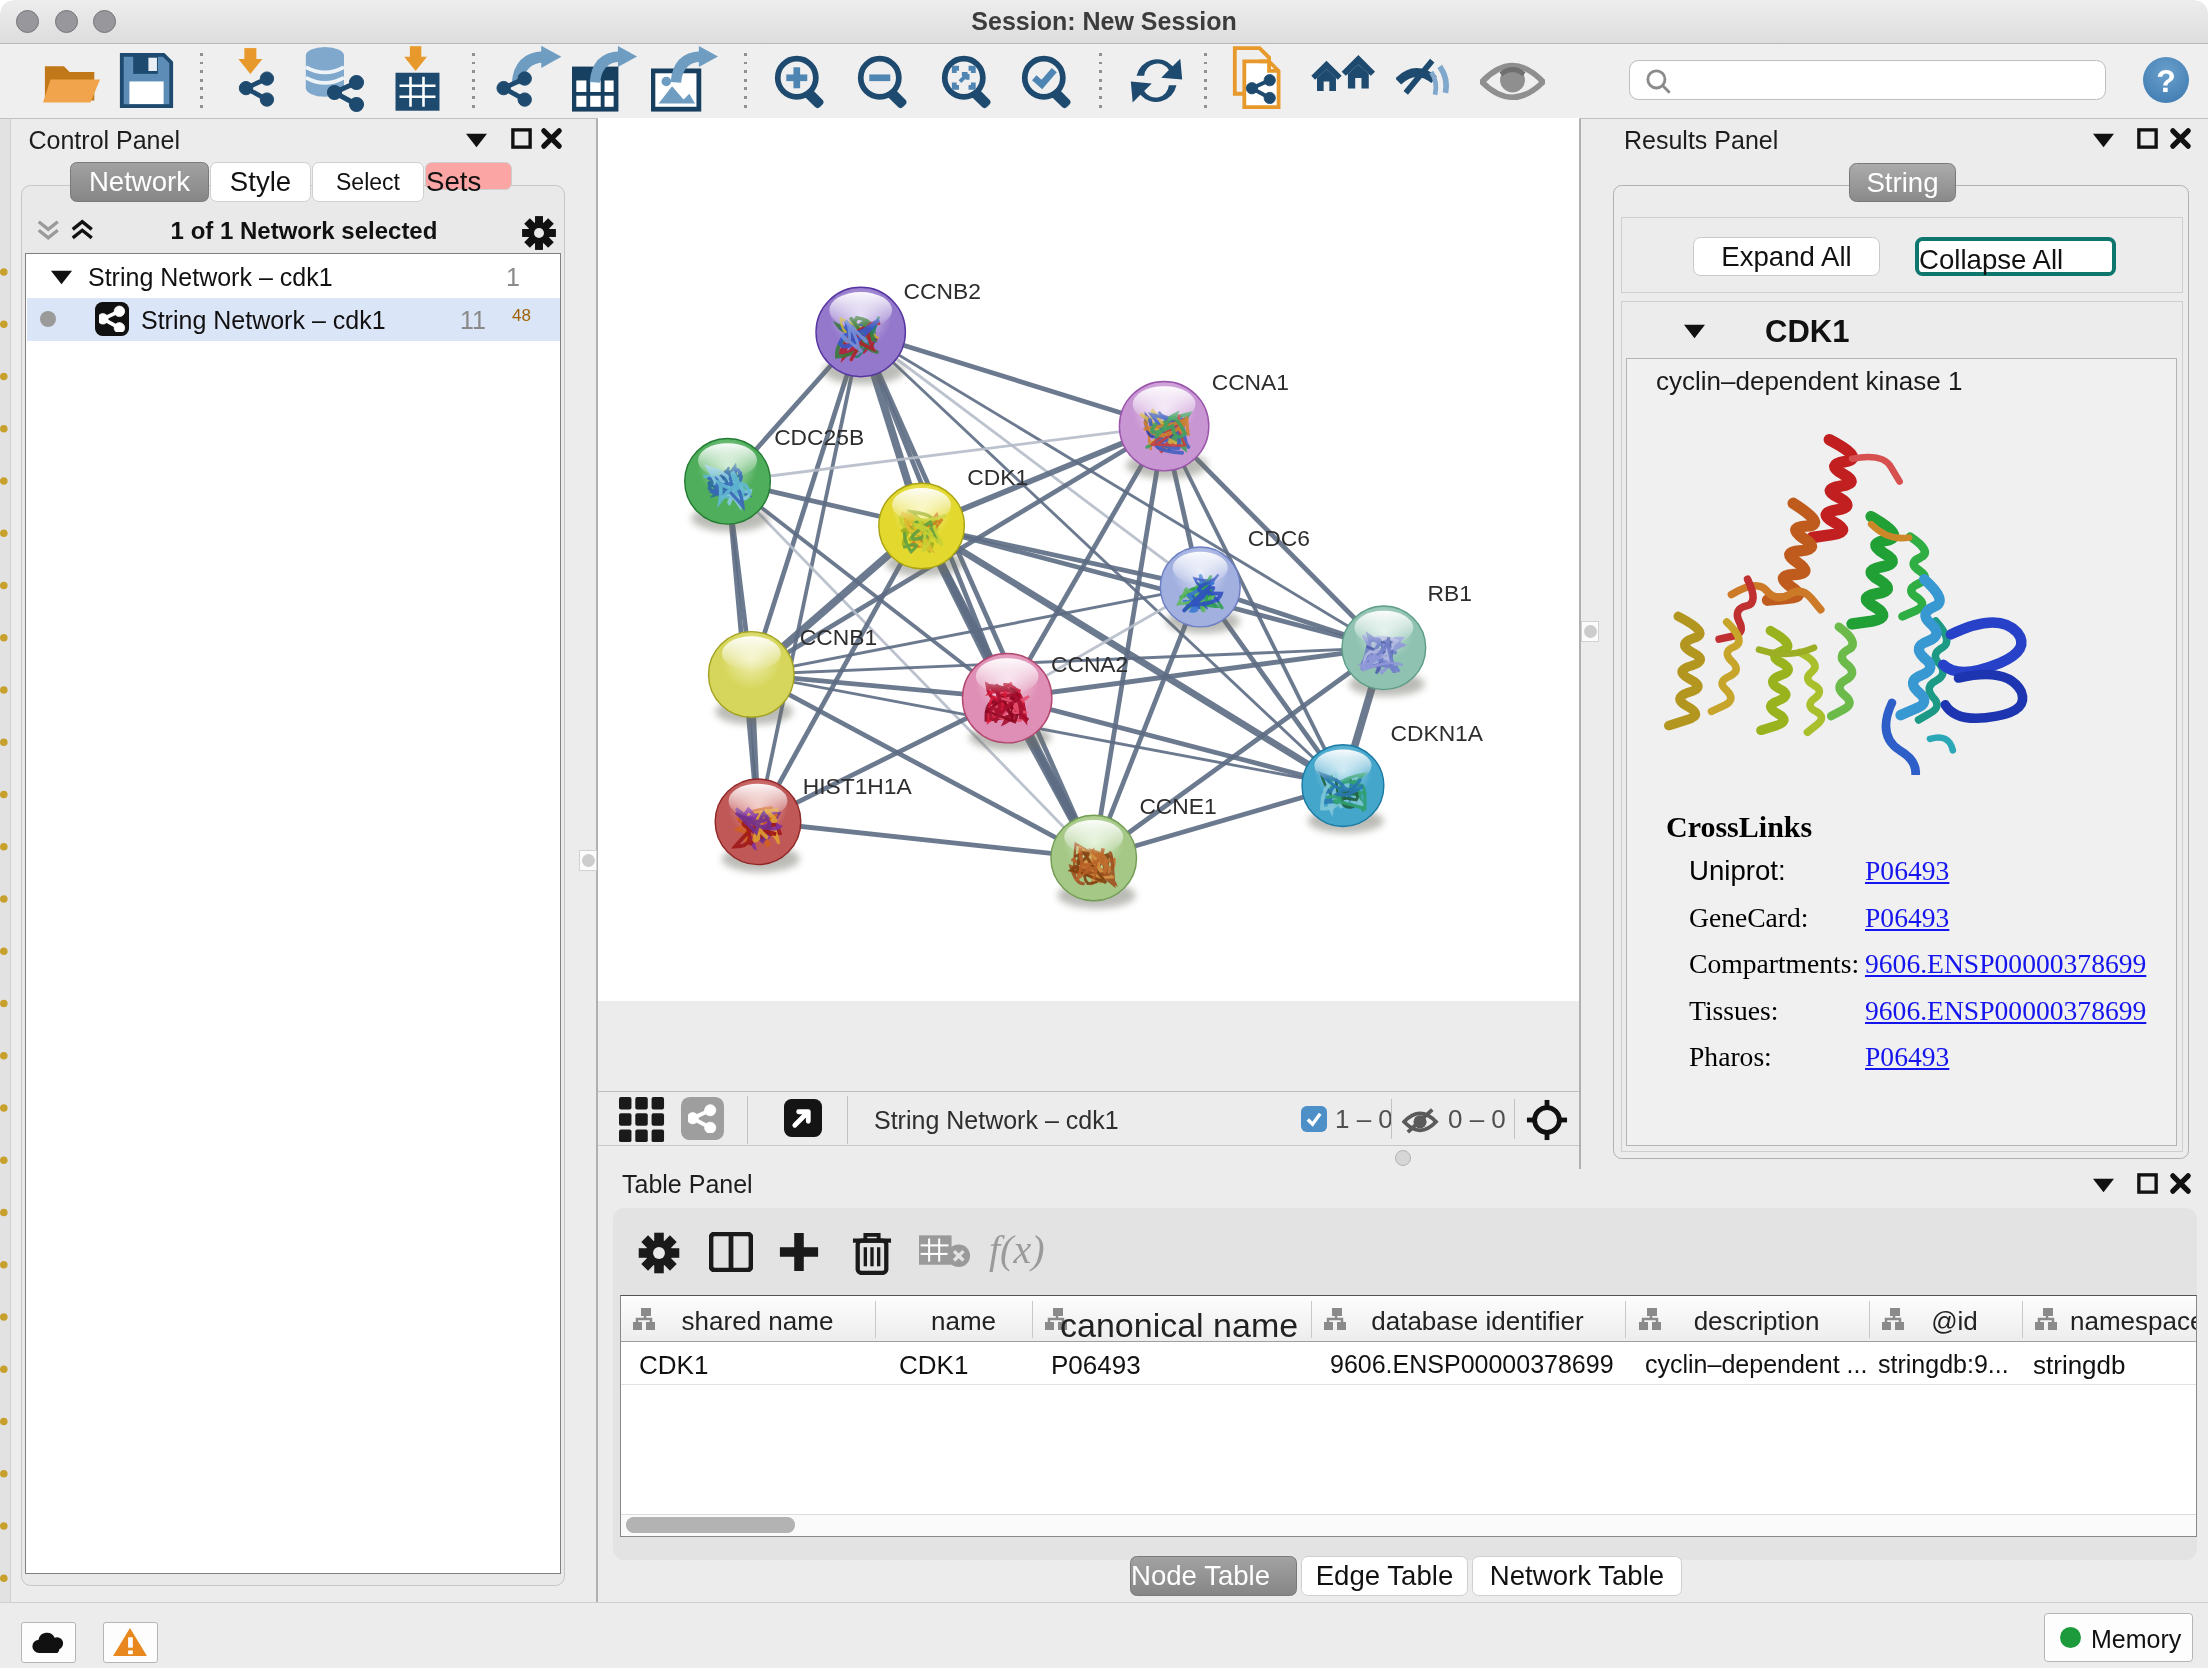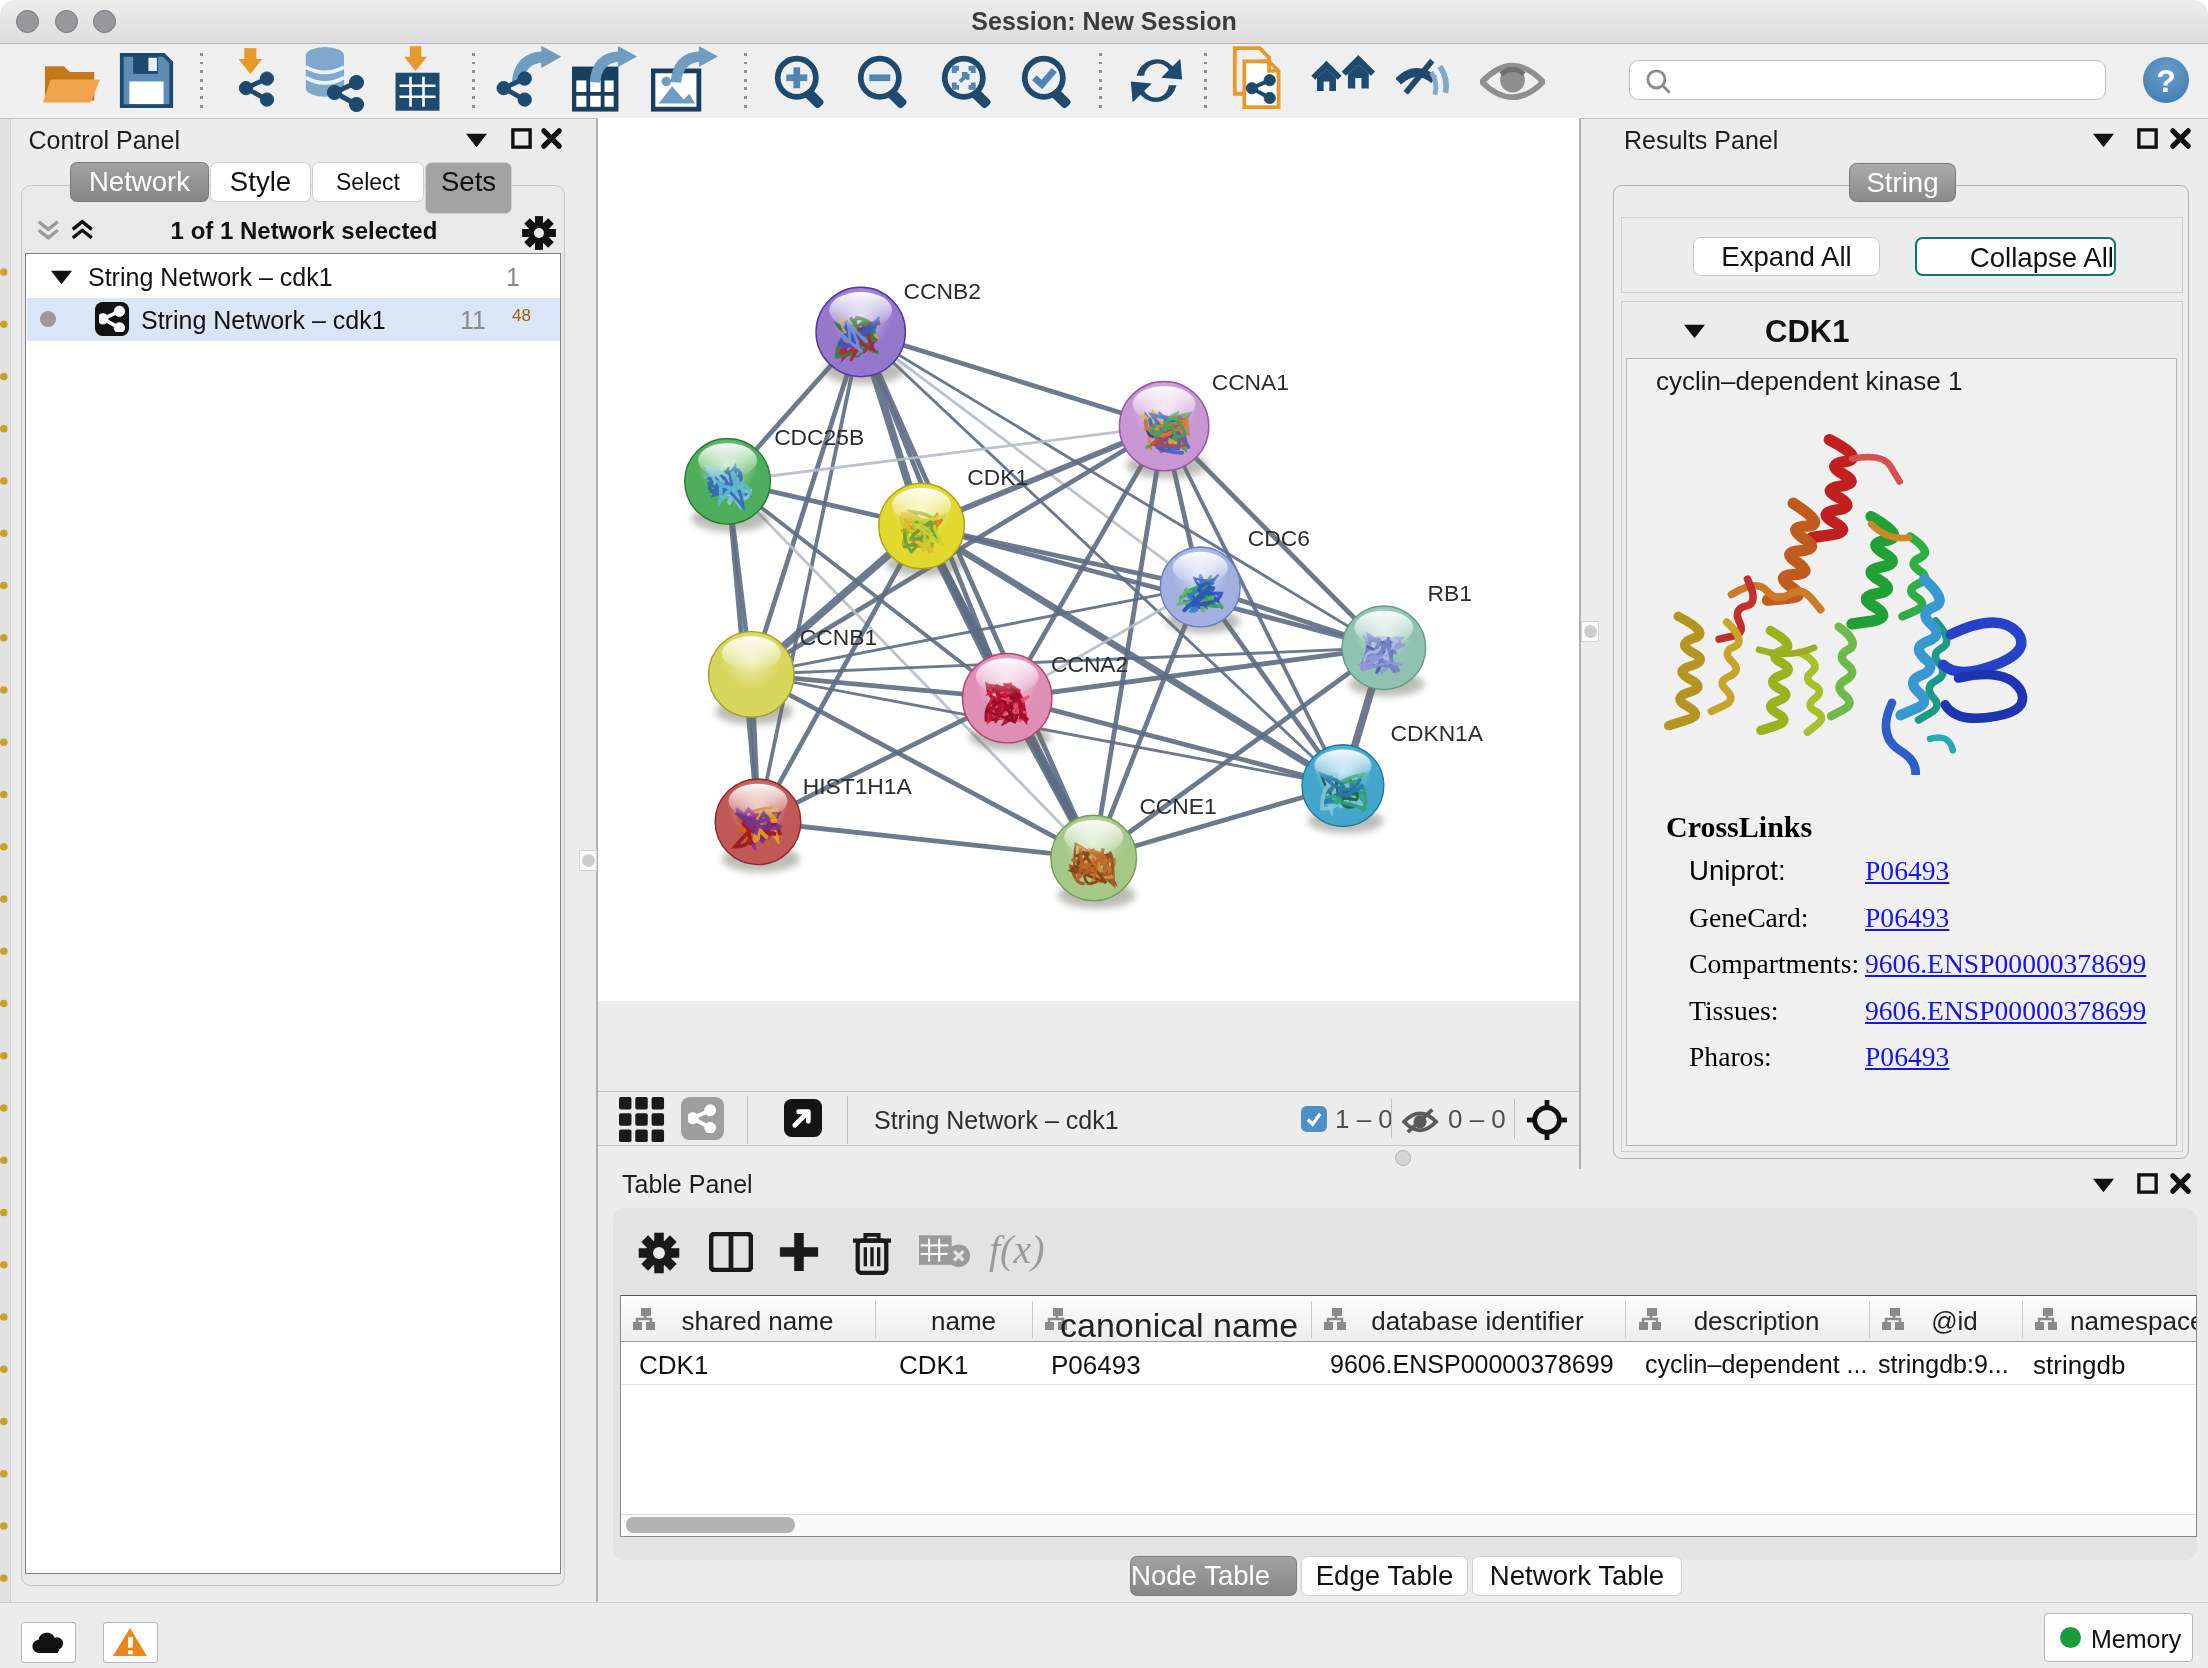--- a/index.html
+++ b/index.html
@@ -232,21 +232,21 @@
 <svg style="position:absolute;left:510px;top:127px" width="23" height="23" viewBox="0 0 24 24">
     <rect x="3" y="3" width="18" height="18" fill="none" stroke="#111" stroke-width="3.5"></rect>
   </svg>
 <svg style="position:absolute;left:540px;top:127px" width="23" height="23" viewBox="0 0 24 24">
     <path d="M4 4 L20 20 M20 4 L4 20" stroke="#111" stroke-width="5.5" stroke-linecap="round"></path>
   </svg>
 <div class="abs" style="left:21px;top:185px;width:544px;height:1401px;background:#e9e9e9;border:1px solid #c6c6c6;border-radius:9.5px;box-sizing:border-box"></div>
 <div class="abs" style="left:70px;top:162px;width:139px;height:40px;background:linear-gradient(#a2a2a2,#868686);color:#fff;border:1px solid #7a7a7a;border-radius:6.7px;box-sizing:border-box;text-align:center;line-height:38px;font-size:27.6px">Network</div>
 <div class="abs" style="left:210px;top:162px;width:101px;height:40px;background:#fff;color:#111;border:1px solid #cfcfcf;border-radius:6.7px;box-sizing:border-box;text-align:center;line-height:38px;font-size:27.6px">Style</div>
 <div class="abs" style="left:312px;top:162px;width:112px;height:40px;background:#fff;color:#111;border:1px solid #cfcfcf;border-radius:6.7px;box-sizing:border-box;text-align:center;line-height:38px;font-size:23px">Select</div>
-<div class="abs" style="left:425px;top:162px;width:87px;height:52px;background:#a3a3a3;color:#111;border:1px solid #cfcfcf;border-radius:6.7px;box-sizing:border-box;text-align:center;line-height:38px;font-size:27.6px">Sets</div>
+<div class="abs" style="left:425px;top:162px;width:87px;height:28px;background:#fca5a5;color:#111;border:1px solid #cfcfcf;border-radius:6.7px;box-sizing:border-box;line-height:38px;font-size:27.6px">Sets</div>
 <svg style="position:absolute;left:34px;top:217px" width="28.5" height="28.5" viewBox="0 0 30 30">
     <g stroke="#9a9a9a" stroke-width="3.5" fill="none">
       <path d="M5 5 L15 13 L25 5"></path>
       <path d="M5 14 L15 22 L25 14"></path>
     </g>
   </svg>
 <svg style="position:absolute;left:68px;top:217px" width="28.5" height="28.5" viewBox="0 0 30 30">
     <g stroke="#111" stroke-width="3.5" fill="none">
       <path d="M5 22 L15 14 L25 22"></path>
       <path d="M5 13 L15 5 L25 13"></path>
@@ -678,21 +678,21 @@
 <svg style="position:absolute;left:2136px;top:127px" width="23" height="23" viewBox="0 0 24 24">
     <rect x="3" y="3" width="18" height="18" fill="none" stroke="#111" stroke-width="3.5"></rect>
   </svg>
 <svg style="position:absolute;left:2169px;top:127px" width="23" height="23" viewBox="0 0 24 24">
     <path d="M4 4 L20 20 M20 4 L4 20" stroke="#111" stroke-width="5.5" stroke-linecap="round"></path>
   </svg>
 <div class="abs" style="left:1613px;top:185px;width:576px;height:974px;background:#ececec;border:1px solid #b0b0b0;border-radius:8.6px;box-sizing:border-box"></div>
 <div class="abs" style="left:1849px;top:163px;width:107px;height:39px;background:linear-gradient(#ababab,#8a8a8a);border:1px solid #787878;border-radius:7.6px;box-sizing:border-box;text-align:center;line-height:37px;font-size:27.6px;color:#fff">String</div>
 <div class="abs" style="left:1621px;top:217px;width:562px;height:76px;background:#ececec;border:1.9px groove #cfcfcf;box-sizing:border-box"></div>
 <div class="abs" style="left:1693px;top:237px;width:187px;height:39px;background:#fff;border:1px solid #c9c9c9;border-radius:7.6px;box-sizing:border-box;text-align:center;line-height:37px;font-size:27.6px;color:#111">Expand All</div>
-<div class="abs" style="left:1915px;top:237px;width:201px;height:39px;background:#fff;border:2px solid #0f766e;border-radius:7.6px;box-sizing:border-box;text-align:right;line-height:37px;font-size:27.6px;color:#111">Collapse All</div>
+<div class="abs" style="left:1915px;top:237px;width:201px;height:39px;background:#fff;border:4px solid #0f766e;border-radius:7.6px;box-sizing:border-box;text-align:left;line-height:37px;font-size:27.6px;color:#111">Collapse All</div>
 <div class="abs" style="left:1621px;top:301px;width:562px;height:851px;background:#ececec;border:1.9px groove #cfcfcf;box-sizing:border-box"></div>
 <svg style="position:absolute;left:1682px;top:320px" width="25" height="21" viewBox="0 0 26 22">
     <path d="M2 5 L24 5 L13 19 Z" fill="#111"></path>
   </svg>
 <div class="txt" style="left:1765px;top:314px;font-size:31px;font-weight:bold;color:#111">CDK1</div>
 <div class="abs" style="left:1626px;top:358px;width:551px;height:788px;background:#f0f0f0;border:1px solid #b4b4b4;box-sizing:border-box"></div>
 <div class="txt" style="left:1656px;top:366px;font-size:26px;color:#1a1a1a">cyclin–dependent kinase 1</div>
 <svg width="399" height="342" viewBox="0 0 420 360" style="position:absolute;left:1645px;top:433px">
     <path d="M194 7 Q232 27 211 30 Q190 33 208 43 Q227 53 206 56 Q185 59 204 68 Q222 78 202 81 Q181 84 199 94 Q218 104 197 107 L176 110" stroke="#c22020" stroke-width="12" fill="none" stroke-linecap="round" stroke-linejoin="round"></path>
     <path d="M218 27 Q251 21 259 36 L268 51" stroke="#d65050" stroke-width="7" fill="none" stroke-linecap="round" stroke-linejoin="round"></path>

